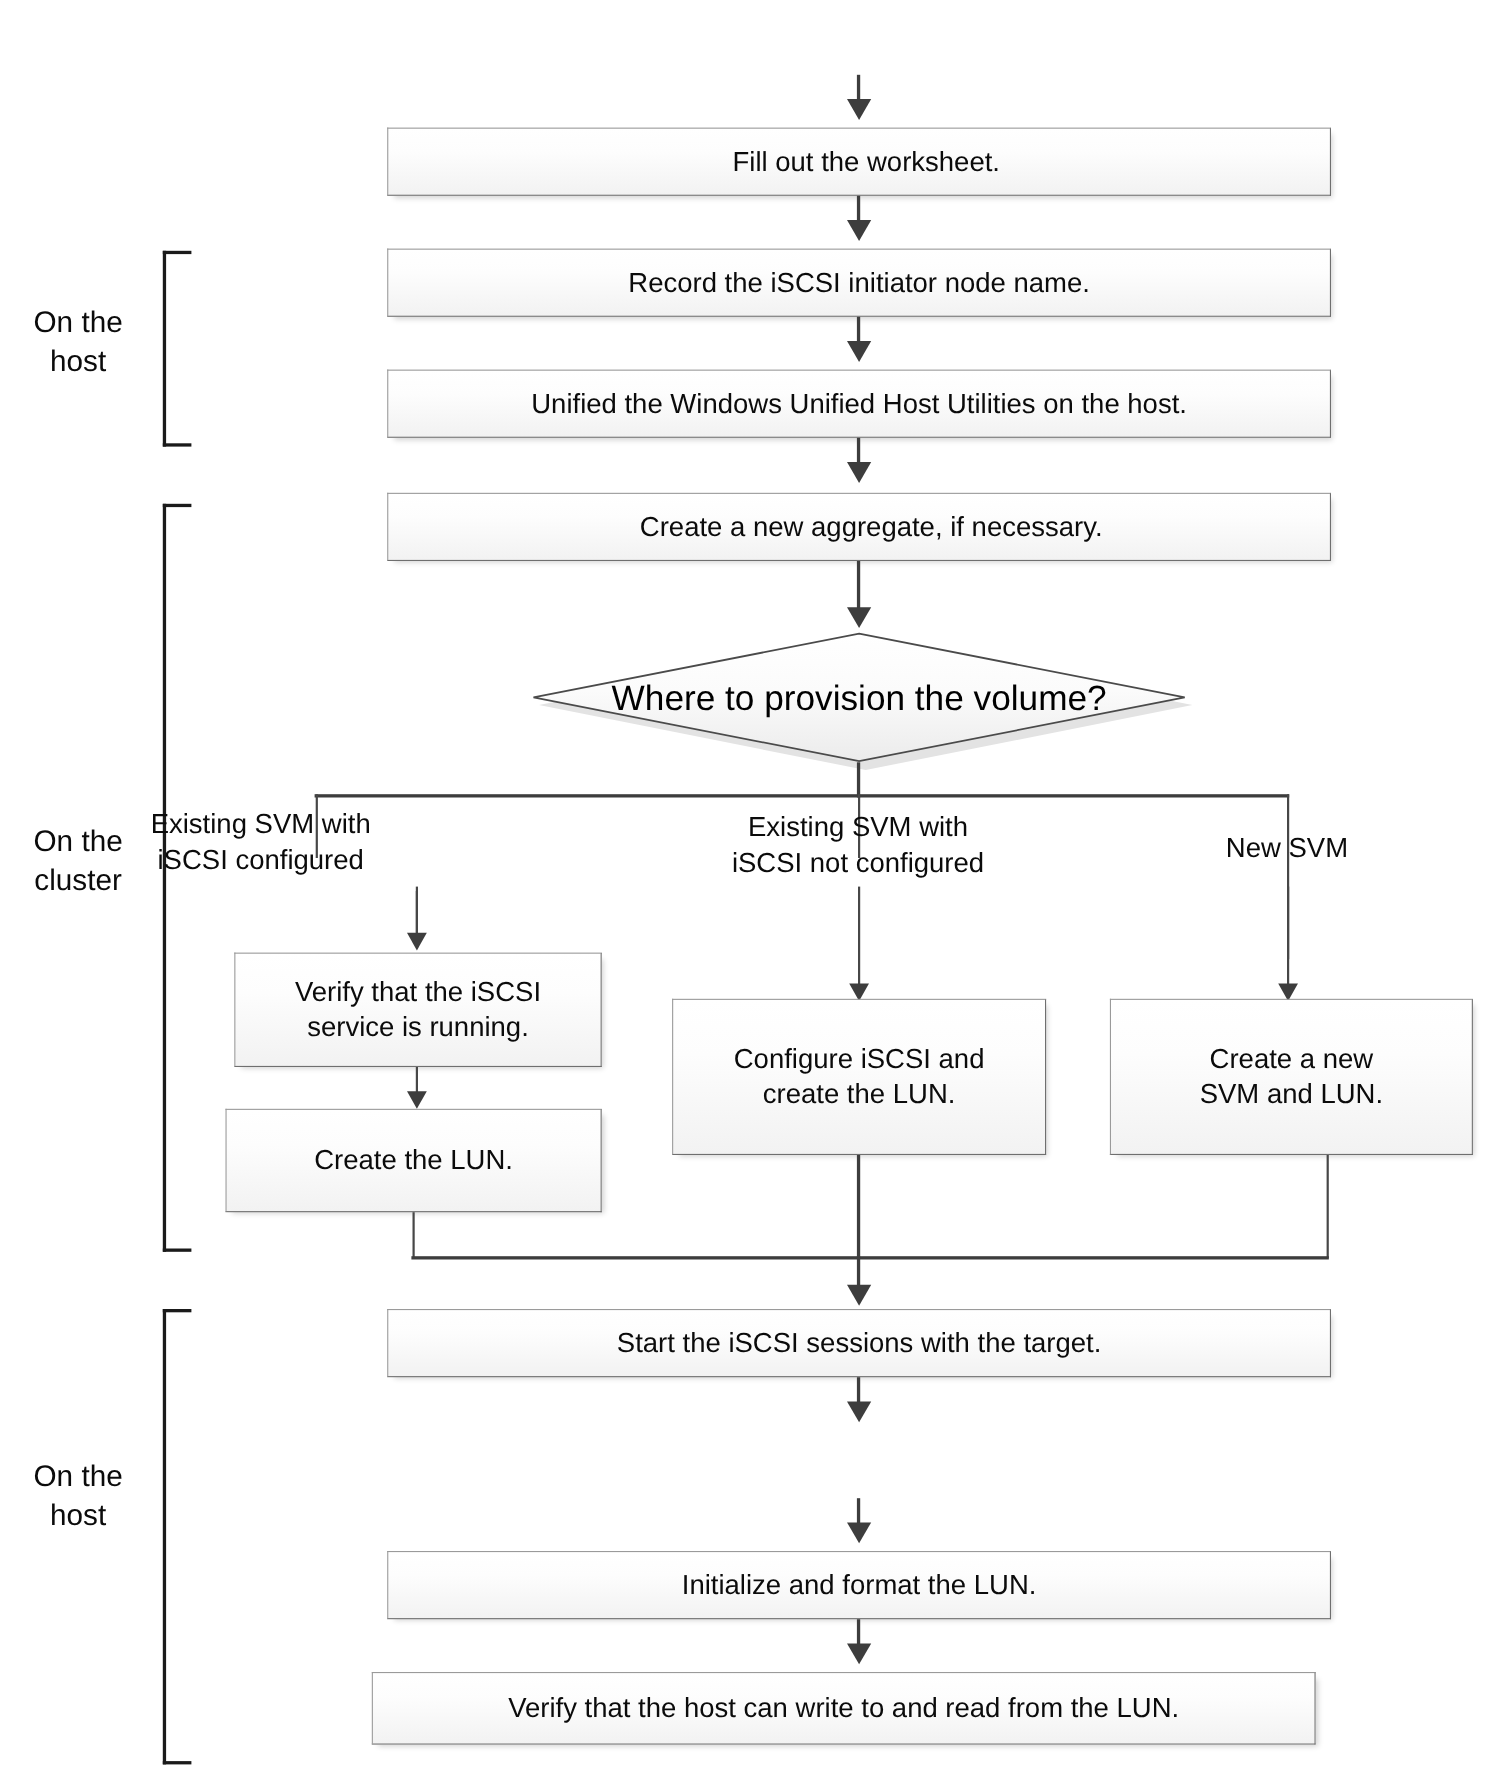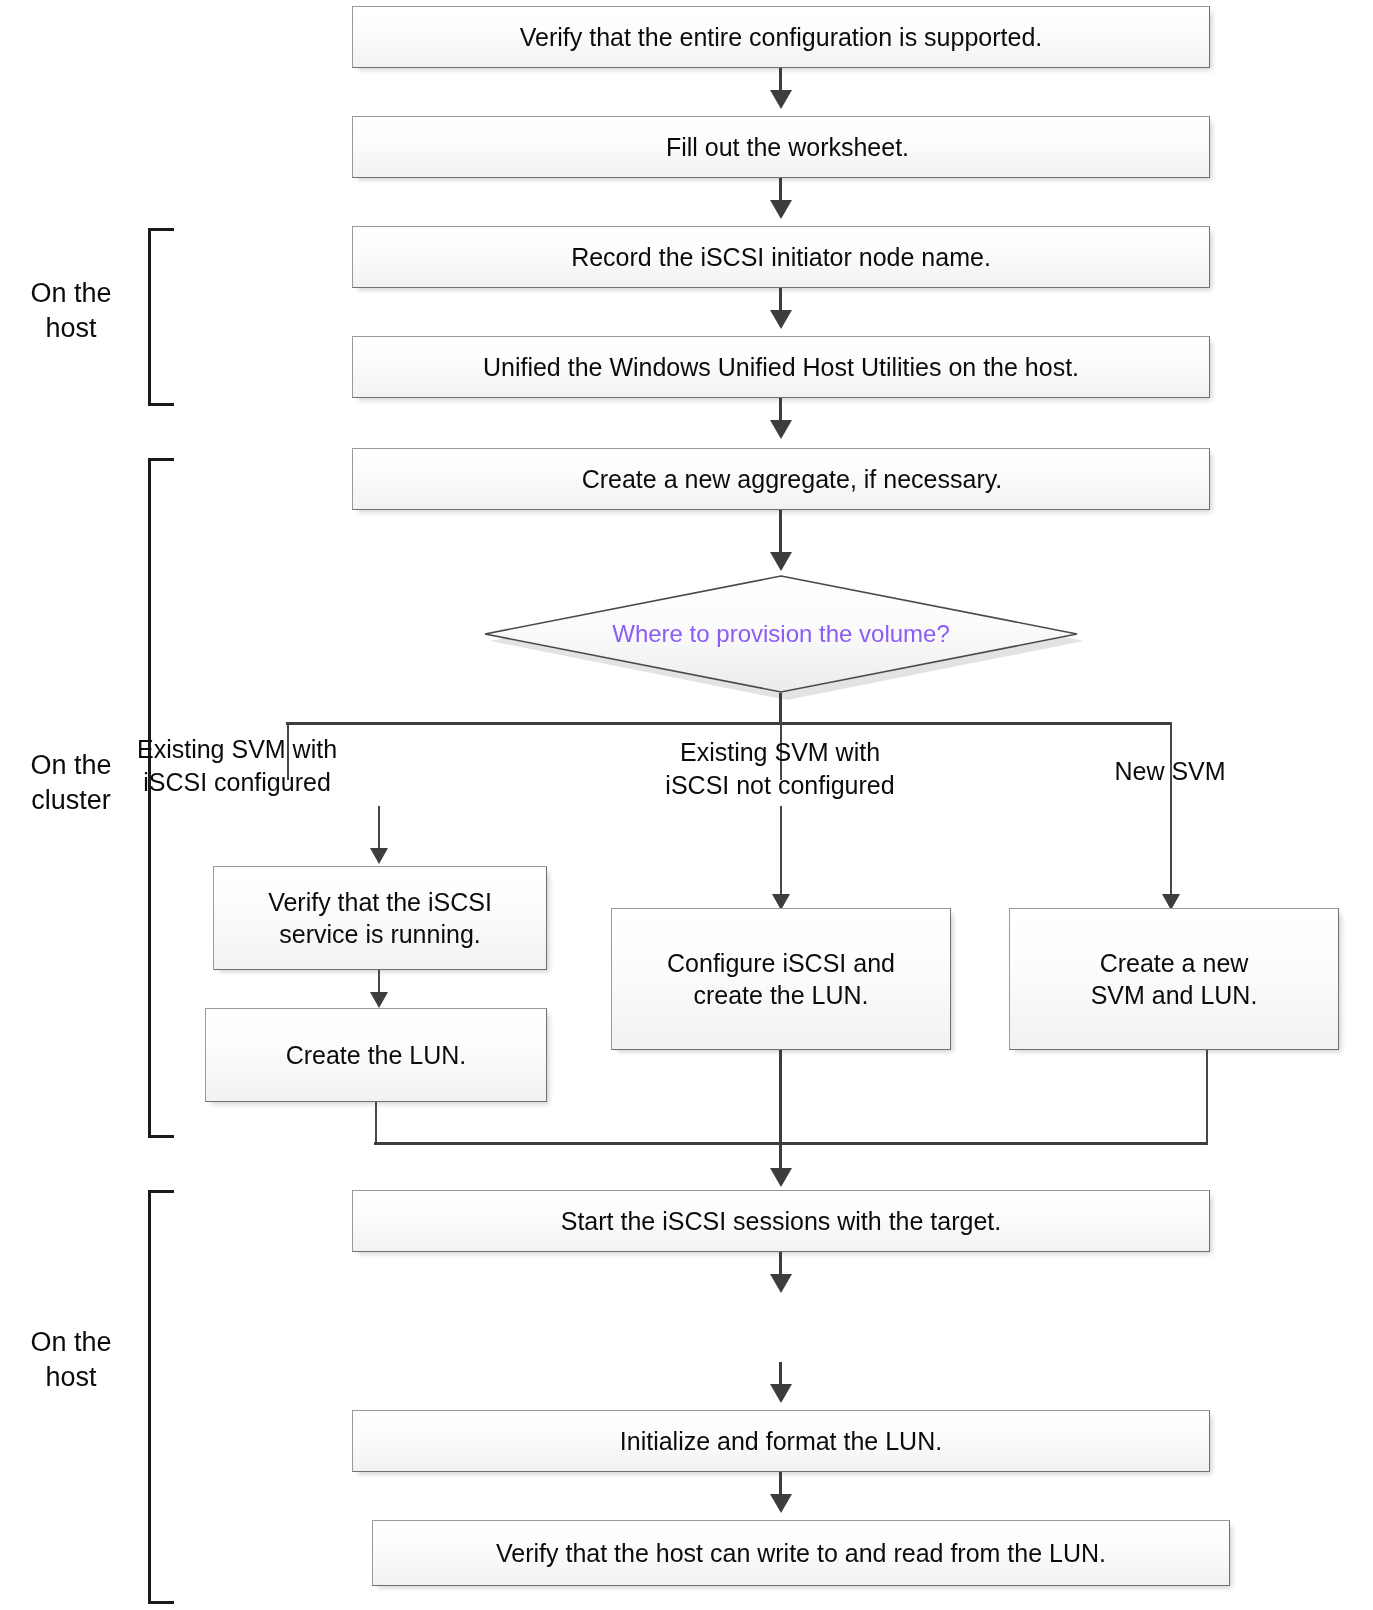--- a/index.html
+++ b/index.html
@@ -63,22 +63,22 @@
     width: 100%; height: 100%;
     overflow: visible;
   }
   .diamond-label {
     position: absolute;
     left: 0; top: 0;
     width: 100%; height: 100%;
     display: flex;
     align-items: center;
     justify-content: center;
-    font-size: 24px;
-    color: #8b5cf6;
+    font-size: 32px;
+    color: #000000;
     text-align: right;
   }
 
   
   .vline {
     position: absolute;
     background: #3d3d3d;
     width: 3px;
   }
   .hline {
@@ -140,21 +140,20 @@
 host</div>
 
   <div class="bracket" style="left:148px; top:458px; height:680px;"></div>
   <div class="group-label" style="left:6px; top:748px;">On the
 cluster</div>
 
   <div class="bracket" style="left:148px; top:1190px; height:414px;"></div>
   <div class="group-label" style="left:6px; top:1325px;">On the
 host</div>
 
-  <div class="node" style="left:352px; top:6px; width:858px; height:62px;">Verify that the entire configuration is supported.</div>
 
   <div class="vline" style="left:779px; top:68px; height:28px;"></div>
   <div class="arrowhead" style="left:770px; top:90px;"></div>
 
   <div class="node" style="left:352px; top:116px; width:858px; height:62px;padding-left:23px;">Fill out the worksheet.</div>
 
   <div class="vline" style="left:779px; top:178px; height:28px;"></div>
   <div class="arrowhead" style="left:770px; top:200px;"></div>
 
   <div class="node" style="left:352px; top:226px; width:858px; height:62px;">Record the iSCSI initiator node name.</div>
@@ -237,15 +236,15 @@
 
 
   <div class="vline" style="left:779px; top:1362px; height:28px;"></div>
   <div class="arrowhead" style="left:770px; top:1384px;"></div>
 
   <div class="node" style="left:352px; top:1410px; width:858px; height:62px;">Initialize and format the LUN.</div>
 
   <div class="vline" style="left:779px; top:1472px; height:28px;"></div>
   <div class="arrowhead" style="left:770px; top:1494px;"></div>
 
-  <div class="node" style="left:372px; top:1520px; width:858px; height:66px;">Verify that the host can write to and read from the LUN.</div>
+  <div class="node" style="left:338px; top:1520px; width:858px; height:66px;">Verify that the host can write to and read from the LUN.</div>
 
 </div>
 
 </body></html>

